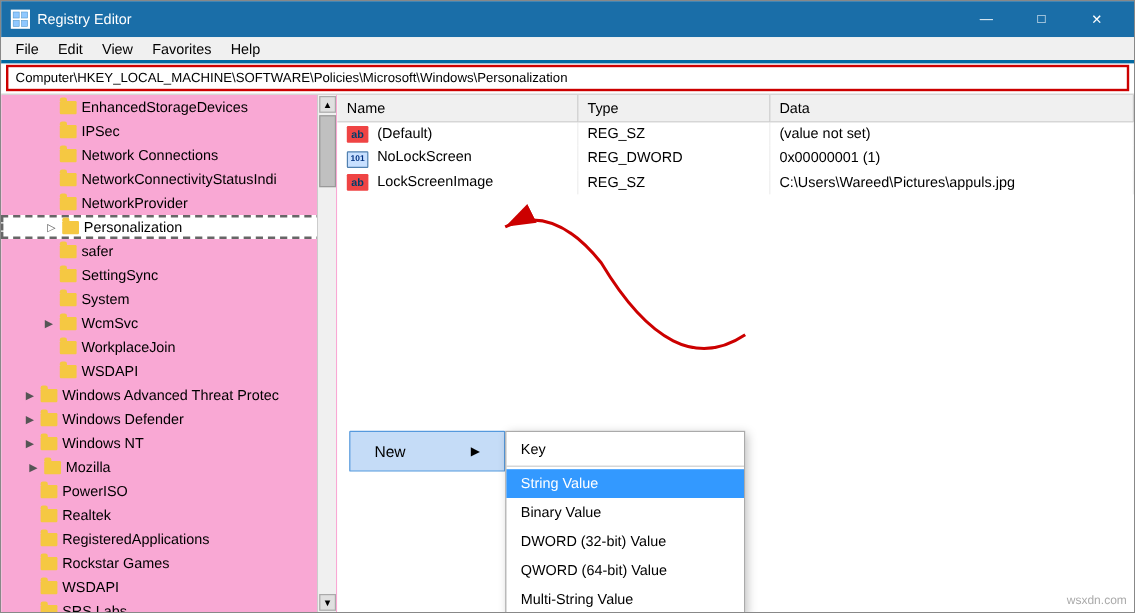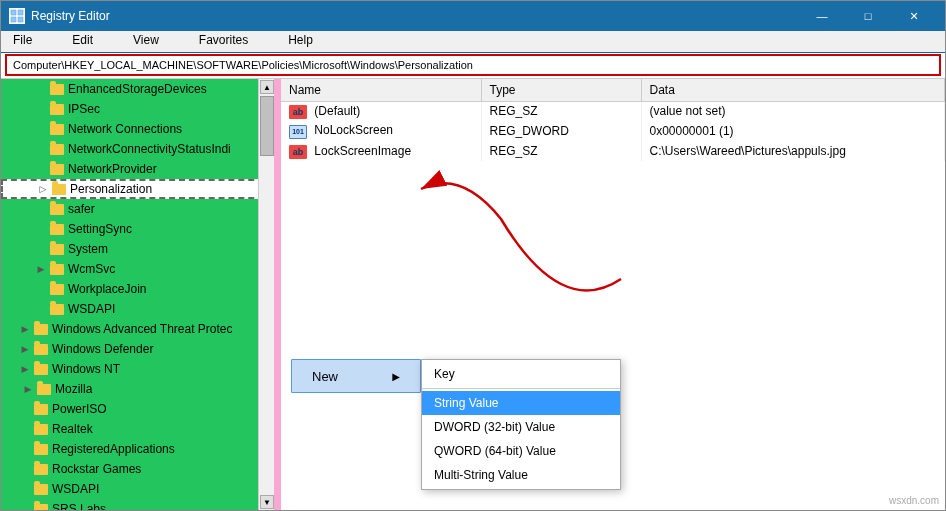--- a/index.html
+++ b/index.html
@@ -64,26 +64,26 @@
       align-items: center;
       justify-content: center;
       cursor: pointer;
       font-size: 11px;
       color: white;
     }
 
     
     .menu-bar {
       background: #f0f0f0;
-      border-bottom: 1px solid #0369a1;
-      display: flex;
+      border-bottom: 3px solid #0369a1;
+      display: flex;
+      align-items: center;
       height: 22px;
       padding: 0 4px;
       flex-shrink: 0;
-      gap: 24px;
     }
     .menu-item {
       padding: 2px 8px;
       cursor: pointer;
       font-size: 12px;
     }
 
     
     .address-bar {
       display: flex;
@@ -106,23 +106,23 @@
     
     .main-content {
       display: flex;
       flex: 1;
       overflow: hidden;
     }
 
     
     .tree-panel {
       width: 280px;
-      border-right: 7px solid #f9a8d4;
+      border-right: 1px solid #f9a8d4;
       overflow: hidden;
-      background: #22c55e;
+      background: #f9a8d4;
       flex-shrink: 0;
       position: relative;
     }
 
     .tree-scroll {
       overflow-y: auto;
       height: 100%;
     }
 
     .tree-item {
@@ -575,20 +575,23 @@
         <div class="submenu-item">
           <span>Key</span>
         </div>
 
         <div style="border-top:1px solid #ccc;margin:2px 0;"></div>
 
         <div class="submenu-item highlighted">
           <span>String Value</span>
         </div>
 
+        <div class="submenu-item">
+          <span>Binary Value</span>
+        </div>
 
         <div class="submenu-item">
           <span>DWORD (32-bit) Value</span>
         </div>
 
         <div class="submenu-item">
           <span>QWORD (64-bit) Value</span>
         </div>
 
         <div class="submenu-item">

